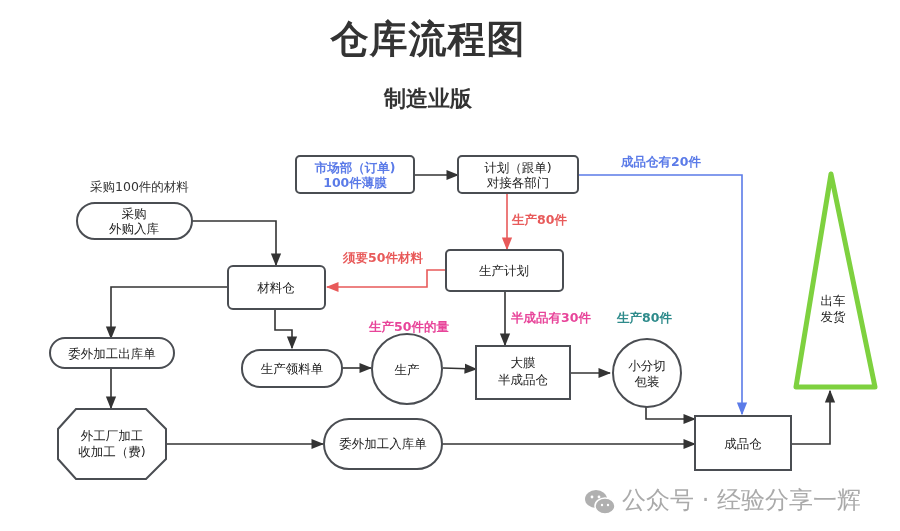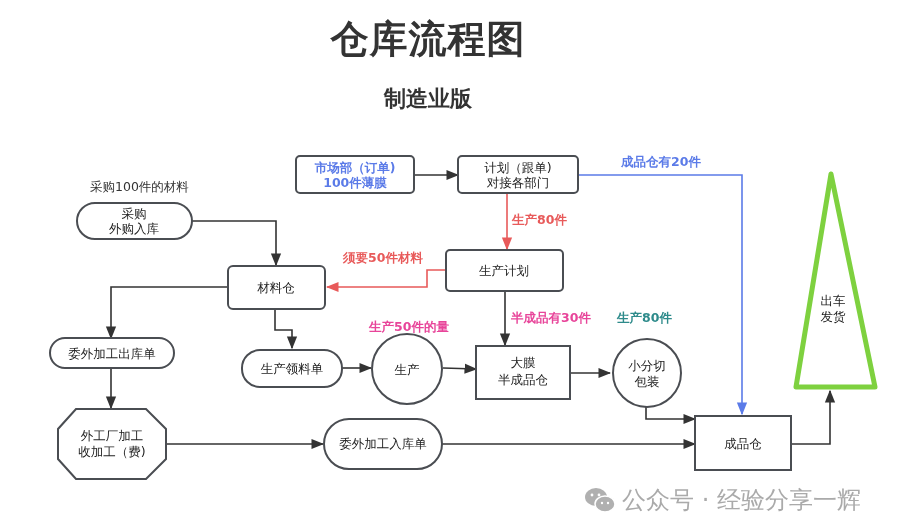--- a/index.html
+++ b/index.html
@@ -6,21 +6,21 @@
   body { width:900px; height:531px; position:relative; overflow:hidden;
          font-family: "DejaVu Sans", "Liberation Sans", sans-serif; color:#333; }
   .title { position:absolute; left:0; width:900px; text-align:center; font-weight:bold; color:#333; }
   #main-title { top:14px; left:-22px; font-size:38px; letter-spacing:1px; }
   #sub-title { top:84px; left:-22px; font-size:22px; }
   svg { position:absolute; left:0; top:0; }
   .node { fill:#fff; stroke:#4a4d52; stroke-width:2; }
   .edge { fill:none; stroke:#333; stroke-width:1.6; }
   .ntext { font-size:12.5px; fill:#222; text-anchor:middle; dominant-baseline:middle; }
   .lbl { font-size:12.5px; font-weight:bold; }
-  .wm { position:absolute; left:584px; top:484px; font-size:24px; color:#aaa; display:flex; align-items:center; gap:6px; }
+  .wm { position:absolute; left:584px; top:484px; font-size:24px; color:#aaa; display:flex; align-items:flex-end; gap:6px; }
 </style>
 </head>
 <body>
 
 <div class="title" id="main-title">仓库流程图</div>
 <div class="title" id="sub-title">制造业版</div>
 
 <svg width="900" height="531" viewBox="0 0 900 531">
   <defs>
     <marker id="ah" viewBox="0 0 10 10" refX="9" refY="5" markerWidth="8" markerHeight="8" orient="auto">

